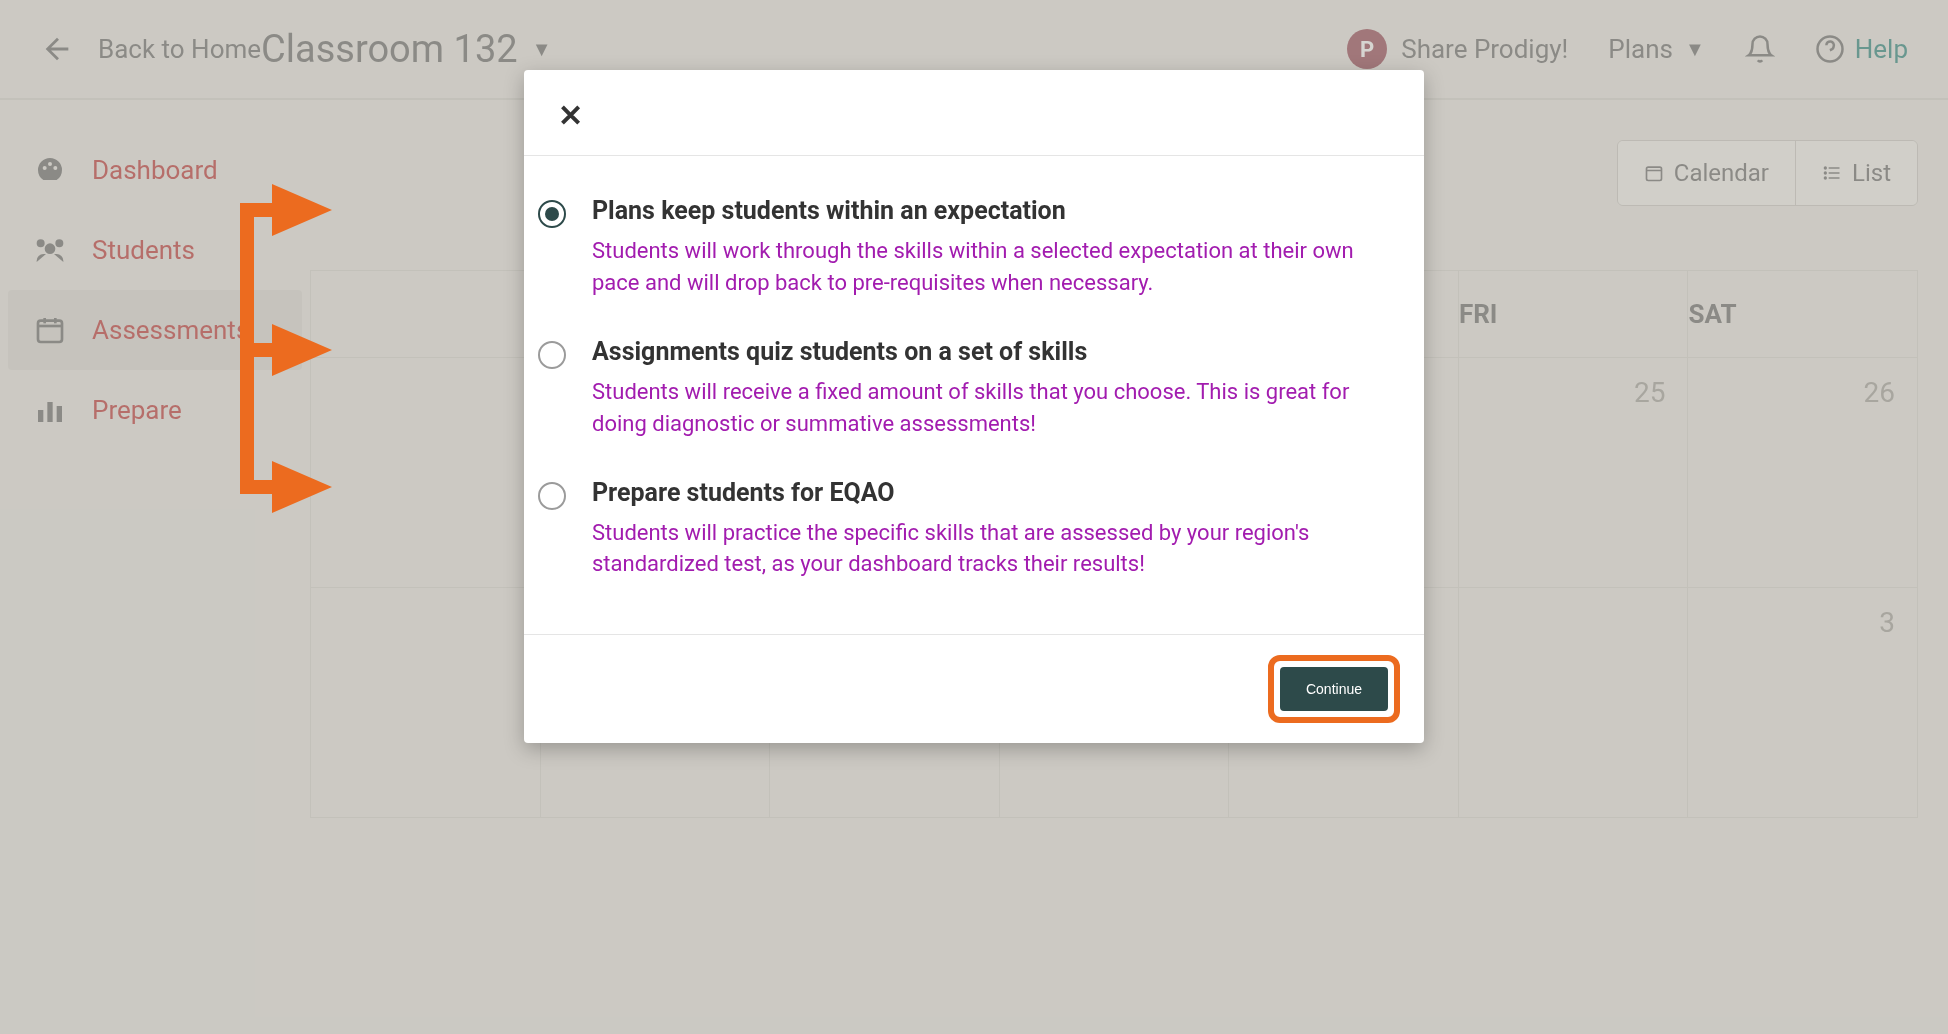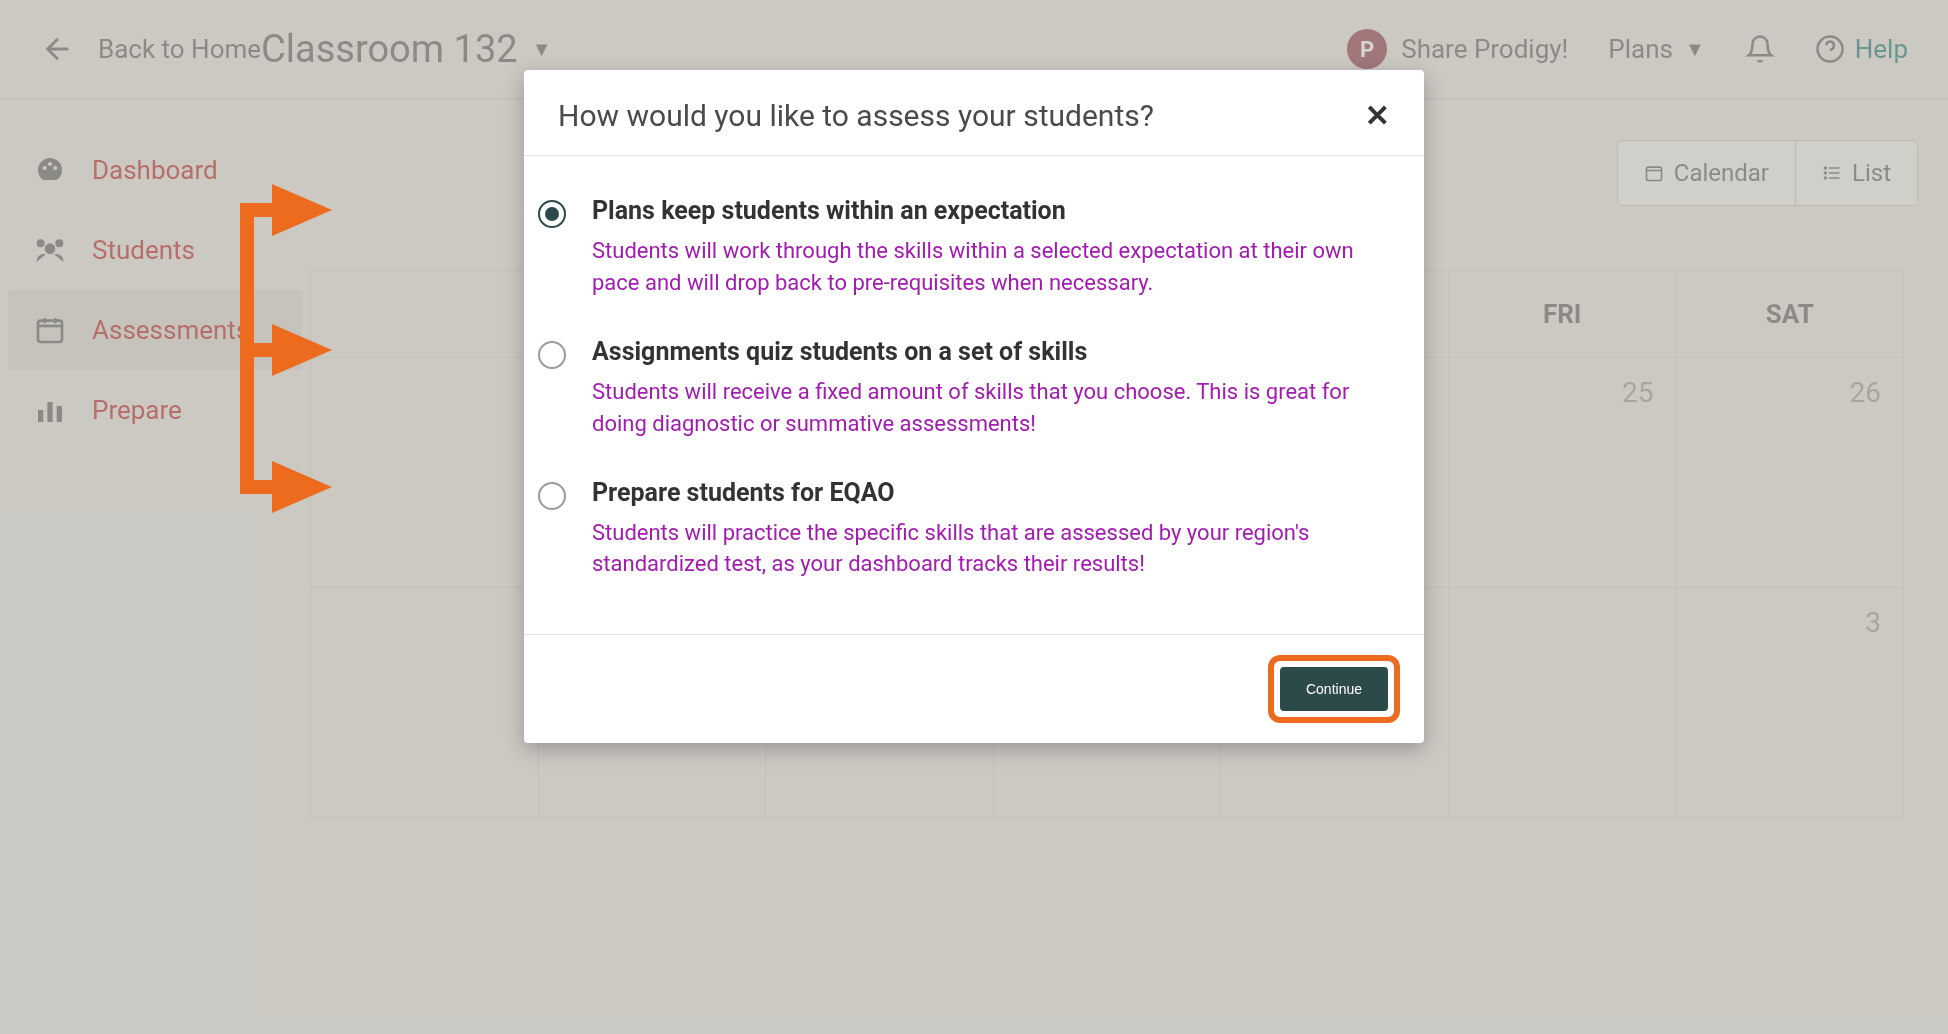--- a/index.html
+++ b/index.html
@@ -37,36 +37,36 @@
   
   .layout { display: flex; height: calc(100% - 100px); }
   .sidebar { width: 310px; padding-top: 30px; }
   .nav-item {
     display: flex; align-items: center; gap: 24px;
     padding: 24px 32px; font-size: 26px; color: #b91c1c; cursor: pointer;
   }
   .nav-item.active { background: #dbd8d2; border-radius: 4px; margin: 0 8px; padding-left:24px;}
   .nav-icon { width: 36px; display:flex; justify-content:center; }
 
-  .main { flex: 1; padding: 30px 44px 0 0; position: relative; }
+  .main { flex: 1; padding: 30px 30px 0 0; position: relative; }
   .view-toggle {
     position: absolute; top: 40px; right: 30px; display: flex;
     border: 1px solid #c7c4be; border-radius: 6px; overflow: hidden;
   }
   .view-toggle > div {
     padding: 18px 26px; font-size: 24px; color: #5a5a5a; display:flex; align-items:center; gap:10px;
     border-left: 1px solid #c7c4be; background:#f4f2ee; cursor:pointer;
   }
   .view-toggle > div:first-child { border-left: none; }
 
   .calendar-head {
     display: flex; margin-top: 140px; border: 1px solid #d6d3cd; border-left:none;
   }
   .calendar-head .daycol {
-    flex:1; text-align:center; padding: 28px 0; font-size: 26px; font-weight:700; color:#5a5a5a;
+    flex:1; text-align:left; padding: 28px 0; font-size: 26px; font-weight:700; color:#5a5a5a;
     border-left:1px solid #d6d3cd;
   }
   .calendar-row { display:flex; border:1px solid #d6d3cd; border-top:none; border-left:none; height: 230px;}
   .calendar-row .cell {
     flex:1; border-left:1px solid #d6d3cd; text-align:right; padding: 18px 22px;
     font-size: 28px; color:#9a9791;
   }
 
   
   .dim {
@@ -268,21 +268,20 @@
       <div class="cell"></div>
       <div class="cell">3</div>
     </div>
   </div>
 </div>
 
 <div class="dim"></div>
 
 <div class="modal">
   <div class="modal-header">
-    <div class="modal-title">How would you like to assess your students?</div>
     <div class="modal-close">✕</div>
   </div>
   <div class="modal-body">
     <div class="option">
       <div class="radio selected"></div>
       <div>
         <div class="opt-title">Plans keep students within an expectation</div>
         <div class="opt-desc">Students will work through the skills within a selected expectation at their own pace and will drop back to pre-requisites when necessary.</div>
       </div>
     </div>

